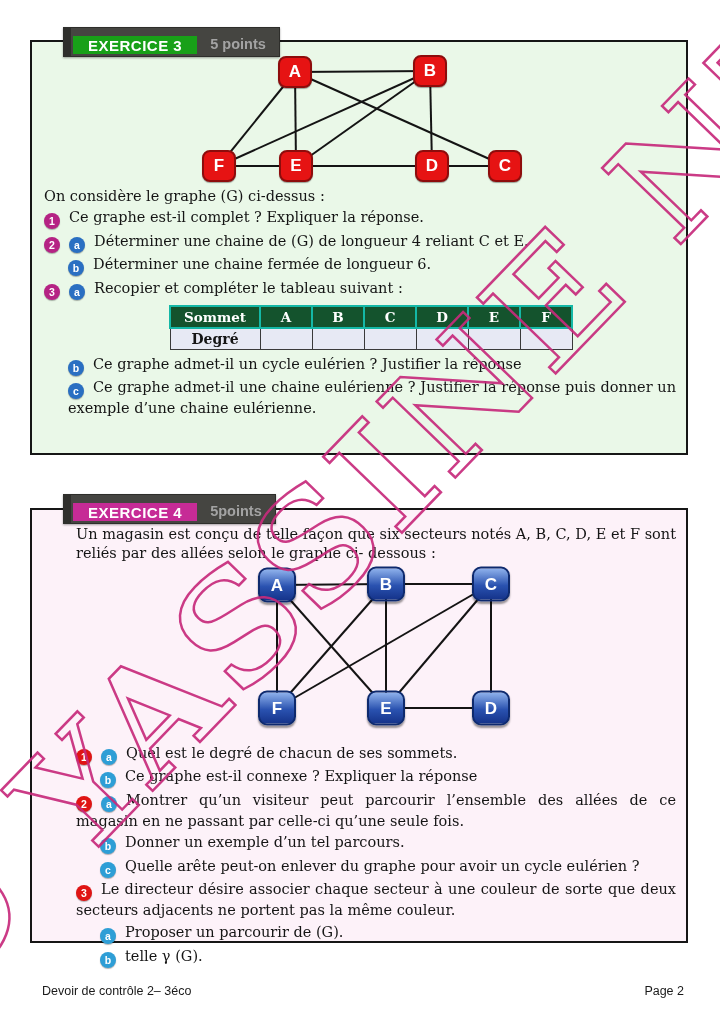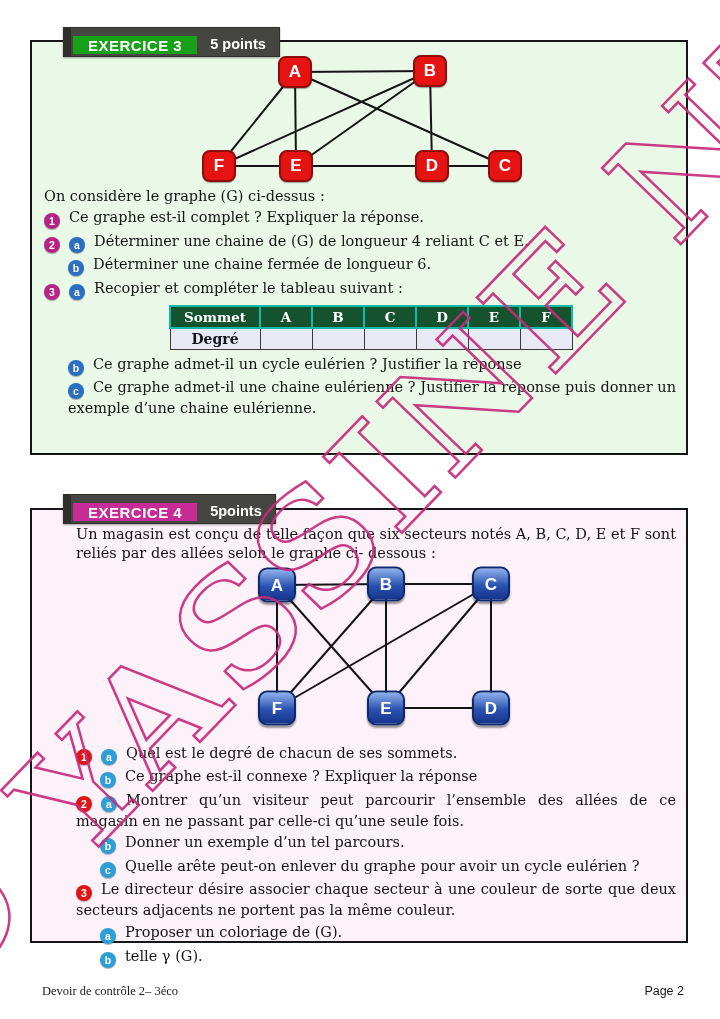--- a/index.html
+++ b/index.html
@@ -15,21 +15,21 @@
   
   .tab{position:absolute;display:flex;align-items:stretch;height:28px;background:#454541;
        border:1px solid #2e2e2b;z-index:6;box-shadow:0 1px 2px rgba(0,0,0,.35);}
   .tab1{left:63px;top:27px;}
   .tab2{left:63px;top:494px;}
   .tab .strip{width:7px;background:#2f2f2c;}
   .tab .tl{display:flex;align-items:center;padding:0 15px;margin:8px 0 2px 2px;color:#fff;
            font:bold 15px "Liberation Sans",sans-serif;letter-spacing:.5px;text-align:right;}
   .tab1 .tl{background:#18a018;}
   .tab2 .tl{background:#c62b96;}
-  .tab .pts{display:flex;align-items:center;padding:16px 13px;color:#ffffff;
+  .tab .pts{display:flex;align-items:center;padding:16px 13px;color:#a3a3a3;
             font:bold 14.5px "Liberation Sans",sans-serif;}
 
   
   .graph{position:relative;}
   #graph3{height:142px;}
   #graph4{height:176px;}
   .graph svg{position:absolute;left:0;top:0;}
   .node{position:absolute;display:flex;align-items:center;justify-content:center;
         transform:translate(-50%,-50%);color:#fff;
         font:bold 17px "Liberation Sans",sans-serif;z-index:3;}
@@ -59,21 +59,21 @@
   .deg-table .cc{width:48px;}
 
   
   .watermark{position:absolute;left:355px;top:505px;transform:translate(-50%,-50%) rotate(-46deg);
              font:700 150px "DejaVu Serif",serif;letter-spacing:7px;white-space:nowrap;
              color:transparent;-webkit-text-stroke:2.5px #c72b7c;opacity:.92;z-index:10;
              pointer-events:none;}
 
   
   .footer{position:absolute;top:984px;font:12.5px "Liberation Sans",sans-serif;color:#1a1a1a;}
-  .fl{left:42px;font-family:Liberation Serif, serif;}
+  .fl{left:42px;}
   .fr{right:36px;}
 </style>
 </head>
 <body>
 
 <div class="tab tab1">
   <div class="strip"></div>
   <div class="tl">EXERCICE 3</div>
   <div class="pts">5 points</div>
 </div>
@@ -180,21 +180,21 @@
     <div class="q ind"><span class="badge let4">b</span><span>Ce graphe est-il connexe ? Expliquer la réponse</span></div>
 
     <div class="q" style="text-align:justify;"><span class="badge num4">2</span><span class="badge let4">a</span><span>Montrer qu’un visiteur peut parcourir l’ensemble des allées de ce magasin en ne passant par celle-ci qu’une seule fois.</span></div>
 
     <div class="q ind"><span class="badge let4">b</span><span>Donner un exemple d’un tel parcours.</span></div>
 
     <div class="q ind"><span class="badge let4">c</span><span>Quelle arête peut-on enlever du graphe pour avoir un cycle eulérien ?</span></div>
 
     <div class="q" style="text-align:justify;"><span class="badge num4">3</span><span>Le directeur désire associer chaque secteur à une couleur de sorte que deux secteurs adjacents ne portent pas la même couleur.</span></div>
 
-    <div class="q ind"><span class="badge let4">a</span><span>Proposer un coloriage de (G).</span></div>
+    <div class="q ind"><span class="badge let4">a</span><span>Proposer un parcourir de (G).</span></div>
 
     <div class="q ind"><span class="badge let4">b</span><span>telle γ (G).</span></div>
 
   </div>
 </div>
 
 <div class="watermark">MED YASSINE NZAH</div>
 
 <div class="footer fl">Devoir de contrôle 2– 3éco</div>
 <div class="footer fr">Page 2</div>

